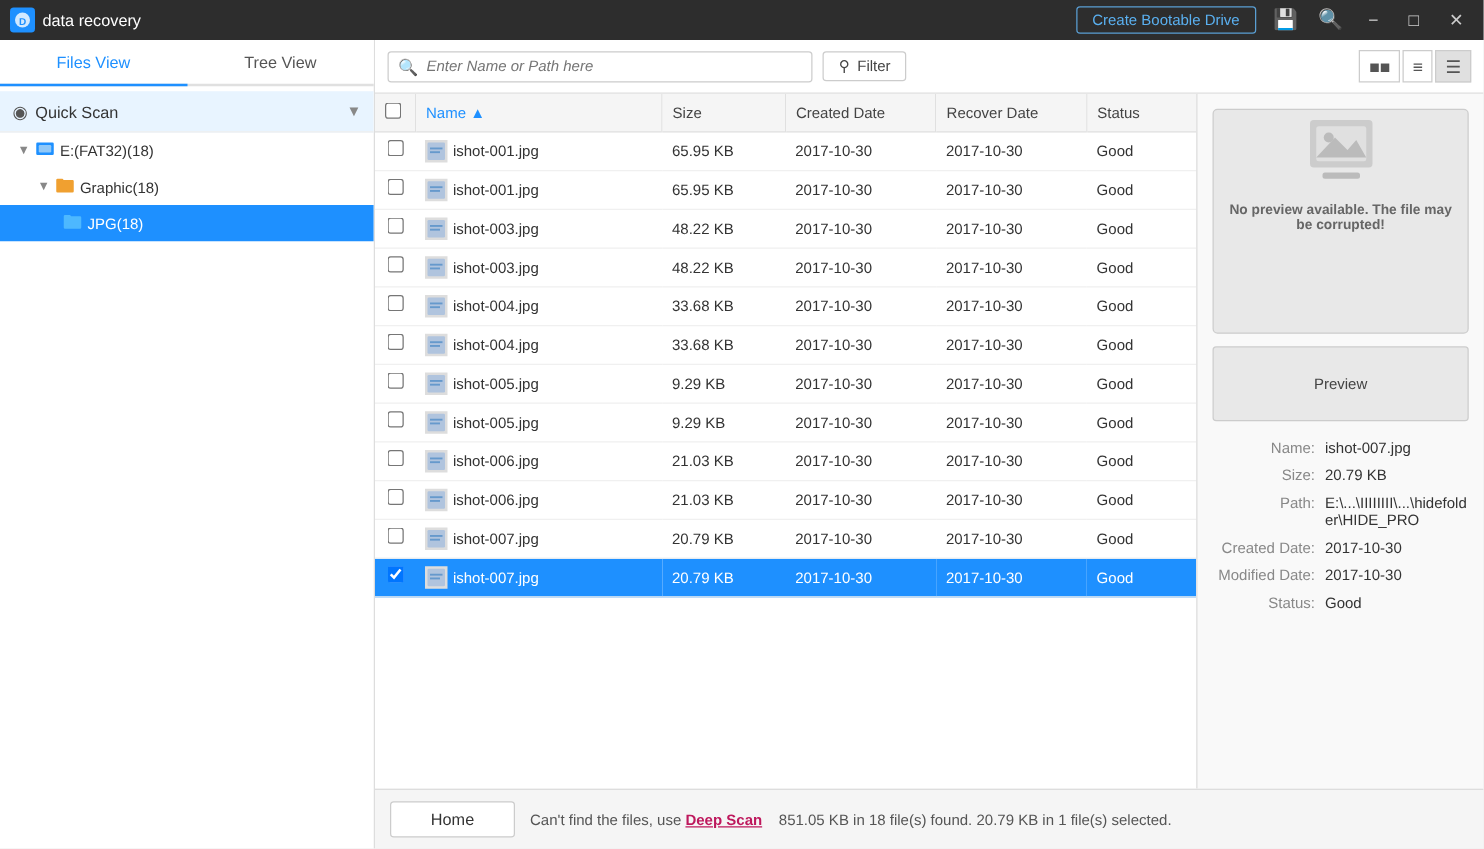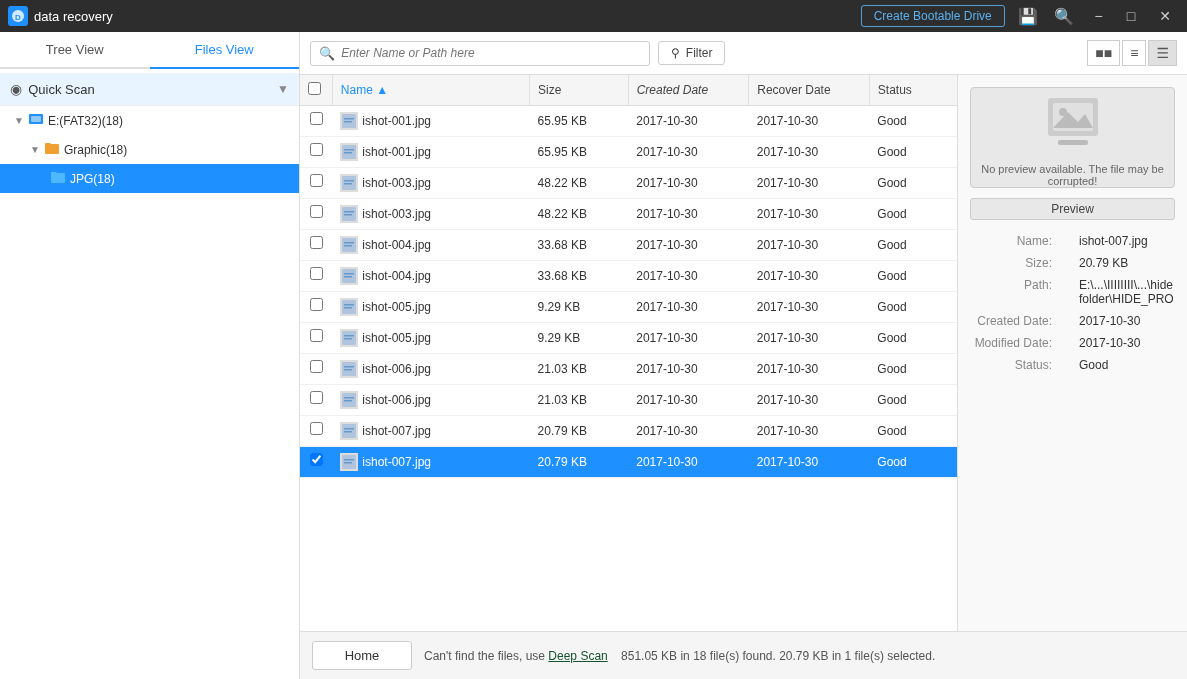--- a/index.html
+++ b/index.html
@@ -183,21 +183,21 @@
       color: #444;
       border-right: 1px solid #e0e0e0;
       cursor: pointer;
       user-select: none;
     }
     .file-table th:last-child { border-right: none; }
     .file-table th.sorted { color: #1e90ff; }
     .col-check { width: 28px; }
     .col-name { width: 180px; }
     .col-size { width: 90px; margin-top: 32px; }
-    .col-created { width: 110px; font-style: italic; }
+    .col-created { width: 110px; }
     .col-modified { width: 110px; }
     .col-status { width: 80px; }
 
     .file-table tbody tr {
       border-bottom: 1px solid #f0f0f0;
       cursor: pointer;
     }
     .file-table tbody tr.selected { background: #1e90ff; color: white; }
 
     .file-table td {
@@ -228,56 +228,56 @@
       display: flex;
       flex-direction: column;
       padding: 12px;
       overflow-y: auto;
       flex-shrink: 0;
     }
     .preview-image-box {
       background: #e8e8e8;
       border: 1px solid #ccc;
       border-radius: 4px;
-      height: 101px;
+      height: 180px;
       display: flex;
       flex-direction: column;
       align-items: center;
-      justify-content: flex-end;
+      justify-content: flex-start;
       margin-bottom: 10px;
+      font-weight: bold;
     }
     .preview-image-icon {
       font-size: 40px;
       color: #bbb;
       margin-bottom: 4px;
     }
     .preview-no-text {
       font-size: 11px;
       color: #666;
       text-align: center;
       padding: 0 10px;
     }
     .preview-btn {
       width: 100%;
-      padding: 3px;
+      padding: 22px;
       background: #e8e8e8;
       border: 1px solid #ccc;
       border-radius: 3px;
       cursor: pointer;
       font-size: 12px;
       color: #444;
       margin-bottom: 14px;
       text-align: center;
     }
     .preview-info { font-size: 12px; }
     .info-row {
       display: flex;
       margin-bottom: 8px;
       font-size: 12px;
-      gap: 19px;
     }
     .info-label { color: #888; width: 90px; flex-shrink: 0; text-align: right; padding-right: 8px; }
     .info-value { color: #333; word-break: break-all; }
 
     
     .status-bar {
       height: 48px;
       background: #f5f5f5;
       border-top: 1px solid #ddd;
       display: flex;
@@ -291,21 +291,21 @@
       border: 1px solid #ccc;
       border-radius: 3px;
       padding: 6px 20px;
       cursor: pointer;
       font-size: 13px;
       color: #333;
       min-width: 100px;
       text-align: center;
     }
     .status-text { flex: 1; font-size: 12px; color: #555; }
-    .deep-scan-link { color: #14532d; cursor: pointer; text-decoration: underline; }
+    .deep-scan-link { color: #be185d; cursor: pointer; text-decoration: underline; font-weight: bold; }
     .recover-btn {
       background: #1e90ff;
       color: white;
       border: none;
       border-radius: 3px;
       padding: 8px 30px;
       cursor: pointer;
       font-size: 14px;
       font-weight: 500;
       min-width: 160px;
@@ -334,22 +334,22 @@
     <span class="win-btn">−</span>
     <span class="win-btn">□</span>
     <span class="win-btn win-btn-close">✕</span>
   </div>
 </div>
 
 <div class="main-container">
 
   <div class="left-panel">
     <div class="tabs">
+      <div class="tab active">Files View</div>
       <div class="tab">Tree View</div>
-      <div class="tab active">Files View</div>
     </div>
 
     <div class="tree-section">
       <div class="quick-scan-bar">
         <span class="scan-icon">◉</span>
         <span class="scan-label">Quick Scan</span>
         <span class="chevron">▼</span>
       </div>
 
       <div class="tree-item" style="padding-left: 14px;">

